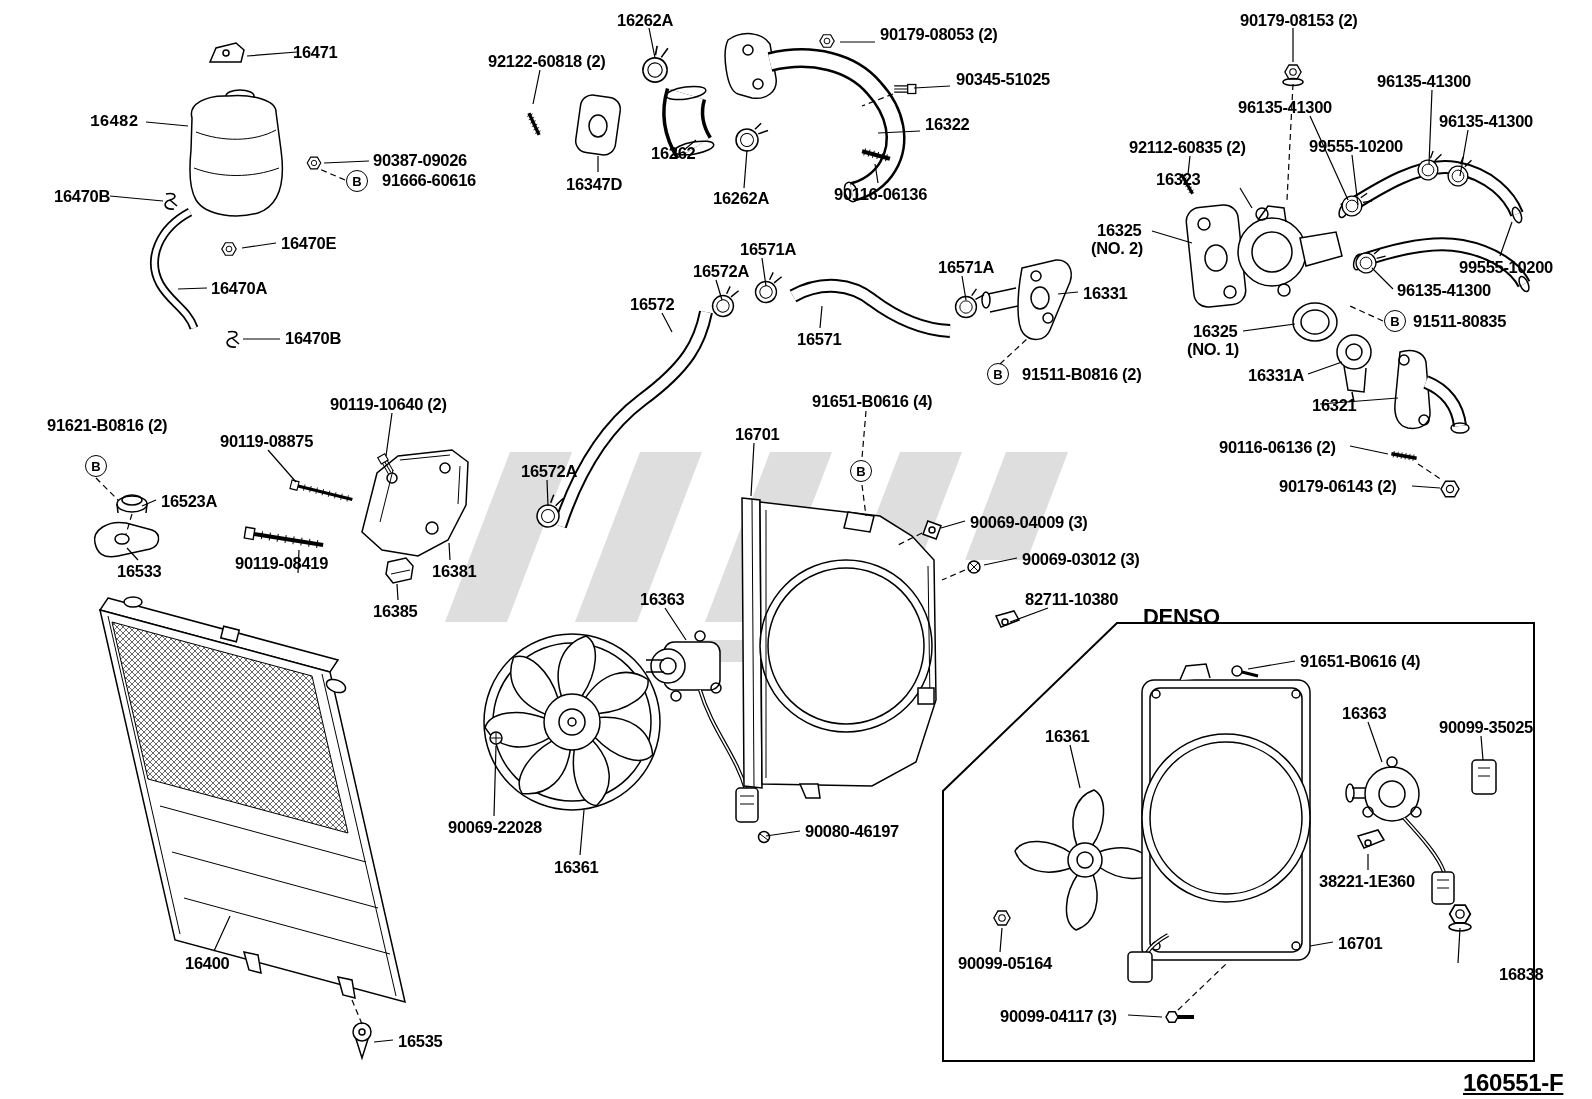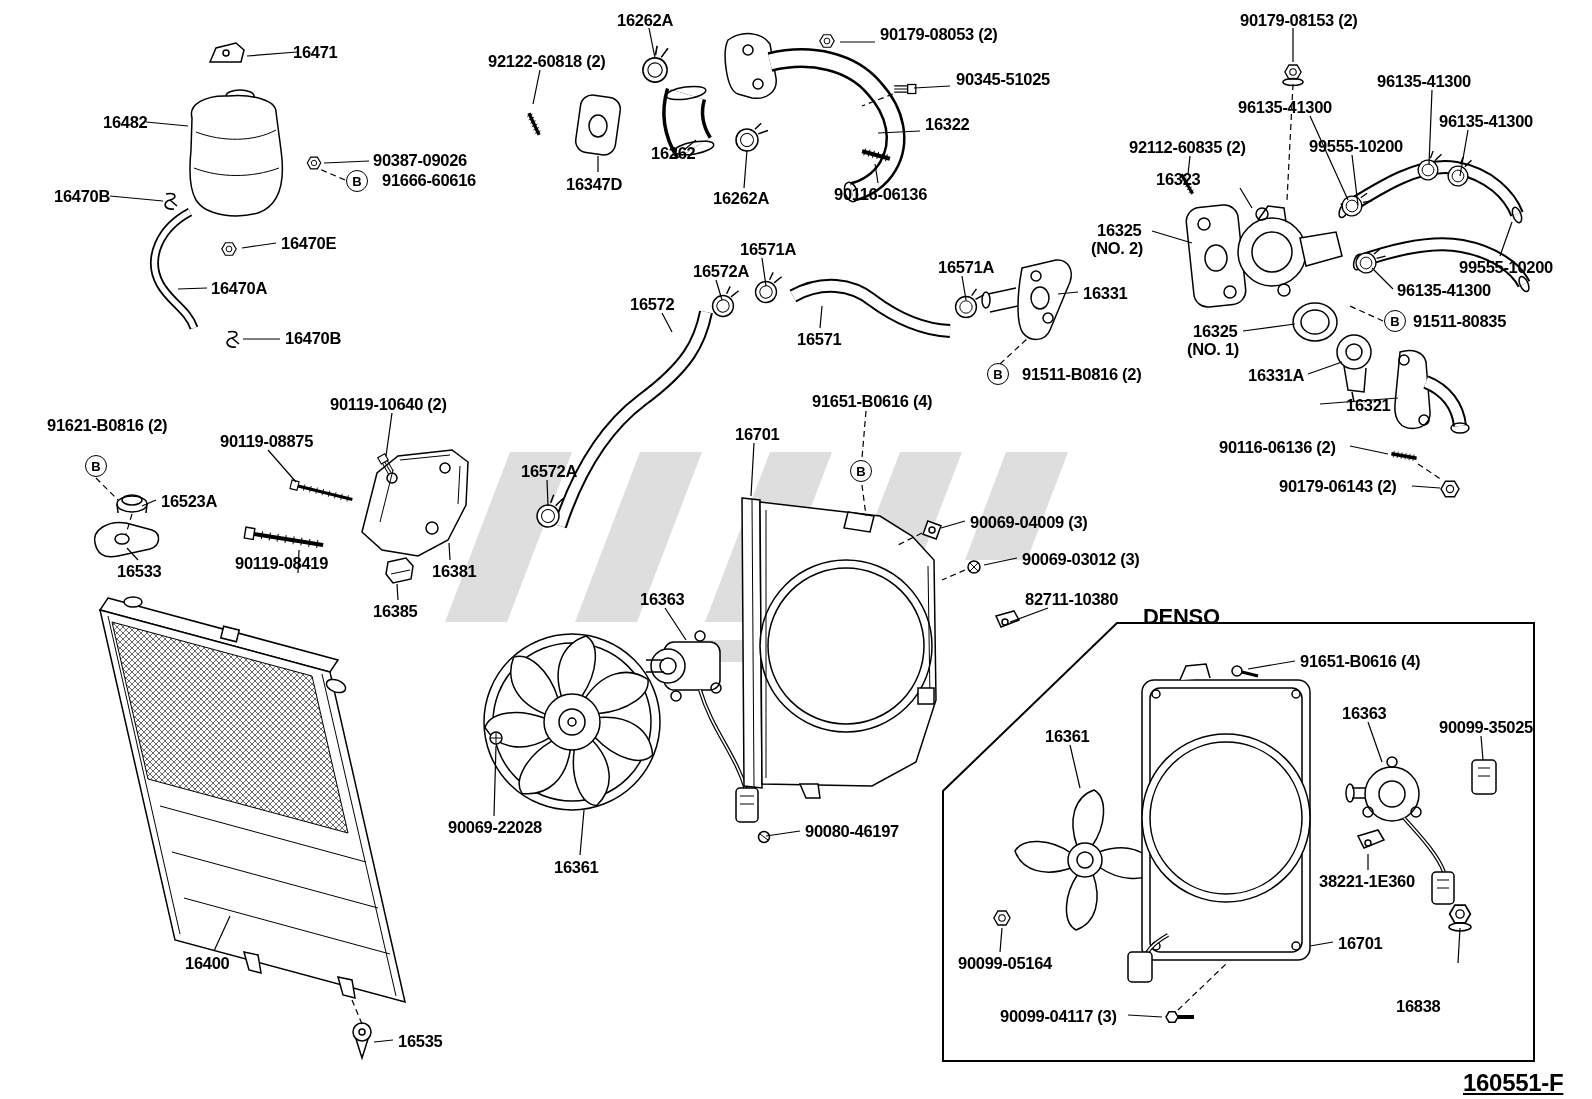--- a/index.html
+++ b/index.html
@@ -328,21 +328,21 @@
   </g>
 
   <g>
     <path class="ln" d="M297,52 L247,56 M146,122 L188,126 M369,161 L324,163 M110,196 L163,201 M276,243 L242,248 M207,288 L178,289 M280,339 L243,339 M649,28 L655,58 M540,70 L533,104 M875,42 L840,42 M950,86 L914,88 M920,131 L878,133 M684,150 L696,140 M598,172 L598,156 M744,188 L747,150 M878,183 L875,164 M1293,28 L1293,62 M1432,90 L1429,164 M1310,116 L1348,200 M1468,130 L1460,176 M1352,155 L1358,205 M1190,156 L1188,174 M1240,188 L1252,208 M1152,231 L1192,243 M1500,256 L1512,222 M1393,289 L1372,268 M1243,331 L1295,324 M1308,374 L1342,362 M1320,404 L1398,398 M1350,446 L1388,454 M1412,486 L1440,488 M762,258 L766,286 M716,280 L722,300 M962,276 L966,300 M1078,292 L1058,294 M662,313 L672,332 M820,328 L822,306 M156,500 L142,506 M392,413 L386,456 M268,450 L296,482 M138,560 L127,548 M298,573 L299,550 M450,560 L449,543 M398,600 L397,584 M547,480 L548,506 M754,443 L751,496 M965,521 L941,528 M1017,558 L984,565 M1048,608 L1010,622 M665,608 L686,640 M494,816 L496,746 M580,855 L584,810 M800,831 L766,836 M214,951 L230,916 M393,1040 L374,1042 M1295,661 L1248,669 M1070,745 L1080,788 M1368,722 L1382,762 M1481,736 L1483,760 M1368,870 L1368,854 M1000,952 L1002,928 M1333,942 L1310,946 M1458,963 L1460,928 M1128,1015 L1162,1017"></path>
     <path class="lnd" d="M345,180 L317,168 M893,94 L862,106 M1293,84 L1287,200 M1383,321 L1350,306 M1418,464 L1442,480 M1000,364 L1028,338 M96,478 L118,500 M132,514 L126,534 M866,411 L862,458 M862,485 L866,516 M922,533 L898,545 M965,570 L942,580 M362,1024 L352,1000 M1178,1010 L1226,964"></path>
   </g>
 </svg>
 
 <div>
       <div class="lbl" style="left: 293px; top: 44px;">16471</div>
-      <div class="lbl" style="left: 103px; top: 114px;">16482</div>
+      <div class="lbl" style="left: 90px; top: 114px; font-family: Liberation Mono, monospace;">16482</div>
       <div class="lbl" style="left: 373px; top: 152px;">90387-09026</div>
       <div class="lbl" style="left: 382px; top: 172px;">91666-60616</div>
       <div class="lbl" style="left: 54px; top: 188px;">16470B</div>
       <div class="lbl" style="left: 281px; top: 235px;">16470E</div>
       <div class="lbl" style="left: 211px; top: 280px;">16470A</div>
       <div class="lbl" style="left: 285px; top: 330px;">16470B</div>
       <div class="lbl" style="left: 617px; top: 12px;">16262A</div>
       <div class="lbl" style="left: 488px; top: 53px;">92122-60818 (2)</div>
       <div class="lbl" style="left: 880px; top: 26px;">90179-08053 (2)</div>
       <div class="lbl" style="left: 956px; top: 71px;">90345-51025</div>
@@ -359,21 +359,21 @@
       <div class="lbl" style="left: 1129px; top: 139px;">92112-60835 (2)</div>
       <div class="lbl" style="left: 1156px; top: 171px;">16323</div>
       <div class="lbl" style="left: 1097px; top: 222px;">16325</div>
       <div class="lbl" style="left: 1091px; top: 240px;">(NO. 2)</div>
       <div class="lbl" style="left: 1459px; top: 259px;">99555-10200</div>
       <div class="lbl" style="left: 1397px; top: 282px;">96135-41300</div>
       <div class="lbl" style="left: 1413px; top: 313px;">91511-80835</div>
       <div class="lbl" style="left: 1193px; top: 323px;">16325</div>
       <div class="lbl" style="left: 1187px; top: 341px;">(NO. 1)</div>
       <div class="lbl" style="left: 1248px; top: 367px;">16331A</div>
-      <div class="lbl" style="left: 1346px; top: 397px;">16321</div>
+      <div class="lbl" style="left: 1312px; top: 397px;">16321</div>
       <div class="lbl" style="left: 1219px; top: 439px;">90116-06136 (2)</div>
       <div class="lbl" style="left: 1279px; top: 478px;">90179-06143 (2)</div>
       <div class="lbl" style="left: 740px; top: 241px;">16571A</div>
       <div class="lbl" style="left: 693px; top: 263px;">16572A</div>
       <div class="lbl" style="left: 938px; top: 259px;">16571A</div>
       <div class="lbl" style="left: 1083px; top: 285px;">16331</div>
       <div class="lbl" style="left: 630px; top: 296px;">16572</div>
       <div class="lbl" style="left: 797px; top: 331px;">16571</div>
       <div class="lbl" style="left: 1022px; top: 366px;">91511-B0816 (2)</div>
       <div class="lbl" style="left: 47px; top: 417px;">91621-B0816 (2)</div>
@@ -397,21 +397,21 @@
       <div class="lbl" style="left: 185px; top: 955px;">16400</div>
       <div class="lbl" style="left: 398px; top: 1033px;">16535</div>
       <div class="lbl" style="left: 1143px; top: 606px; font-size: 22px;">DENSO</div>
       <div class="lbl" style="left: 1300px; top: 653px;">91651-B0616 (4)</div>
       <div class="lbl" style="left: 1045px; top: 728px;">16361</div>
       <div class="lbl" style="left: 1342px; top: 705px;">16363</div>
       <div class="lbl" style="left: 1439px; top: 719px;">90099-35025</div>
       <div class="lbl" style="left: 1319px; top: 873px;">38221-1E360</div>
       <div class="lbl" style="left: 958px; top: 955px;">90099-05164</div>
       <div class="lbl" style="left: 1338px; top: 935px;">16701</div>
-      <div class="lbl" style="left: 1396px; top: 966px; margin-top: 32px;">16838</div>
+      <div class="lbl" style="left: 1499px; top: 966px;">16838</div>
       <div class="lbl" style="left: 1000px; top: 1008px;">90099-04117 (3)</div>
       <div class="lbl" style="left: 1463px; top: 1071px; font-size: 24px; text-decoration: underline;">160551-F</div>
       <div class="bmark" style="left: 357px; top: 181px;">B</div>
       <div class="bmark" style="left: 96px; top: 466px;">B</div>
       <div class="bmark" style="left: 998px; top: 374px;">B</div>
       <div class="bmark" style="left: 861px; top: 471px;">B</div>
       <div class="bmark" style="left: 1395px; top: 321px;">B</div>
     </div>
 </div>
 

